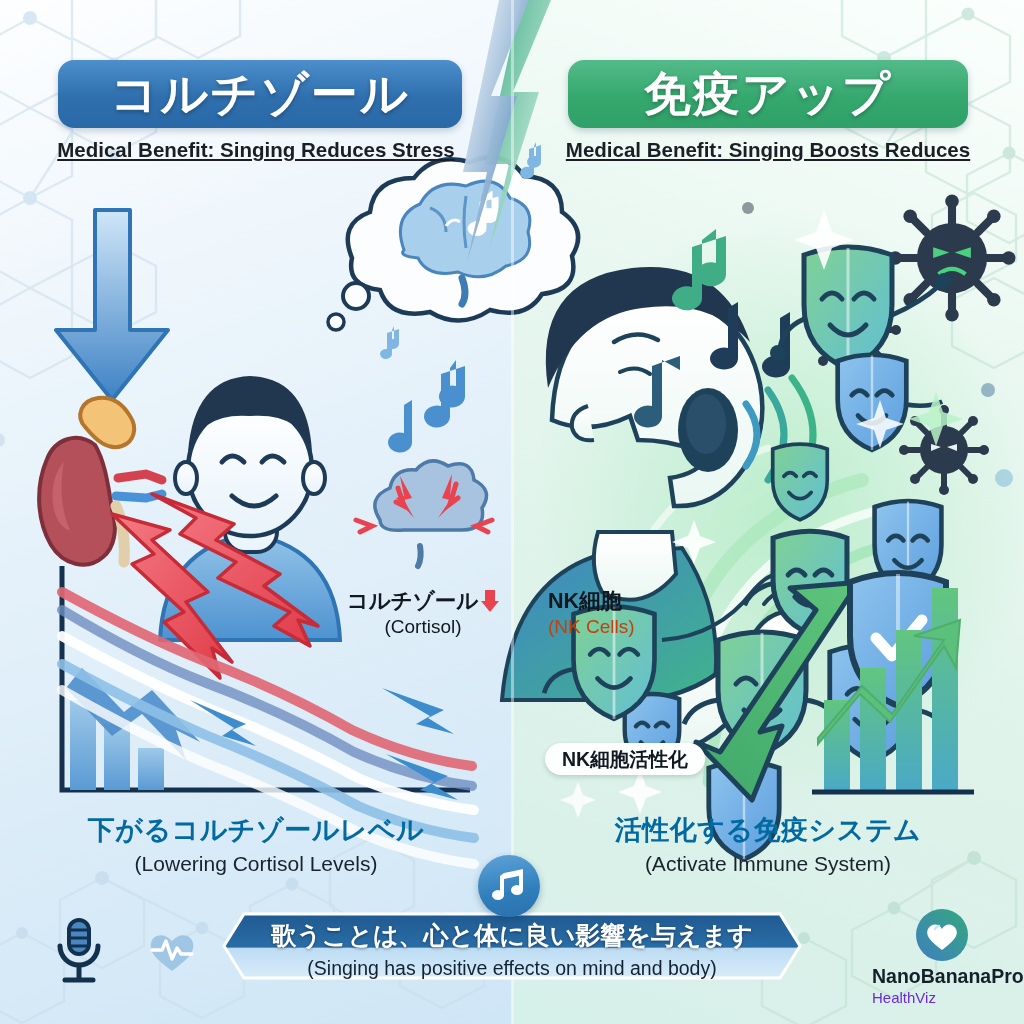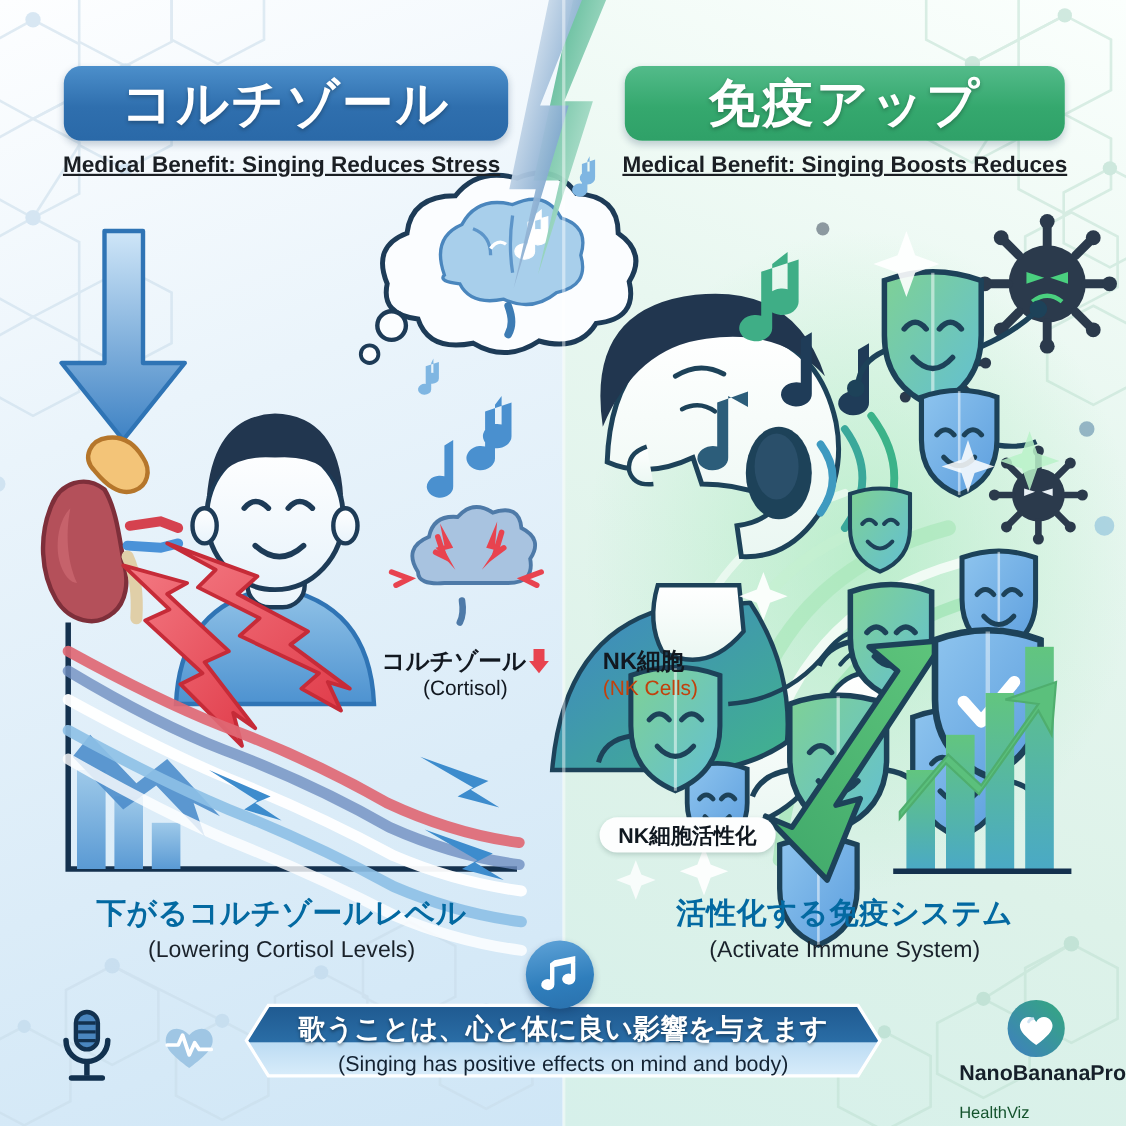--- a/index.html
+++ b/index.html
@@ -66,21 +66,21 @@
   #banner{position:absolute;left:222px;top:912px;width:580px;height:68px;z-index:5;}
   #banner .txtwrap{position:absolute;inset:0;display:flex;flex-direction:column;
     align-items:center;justify-content:flex-end;}
   #banner .jp{font-size:25px;font-weight:700;color:#ffffff;white-space:nowrap;
     text-shadow:0 1px 3px rgba(0,0,0,.4);margin-top:-6px;}
   #banner .en{font-size:19.5px;color:#132232;white-space:nowrap;margin-top:5px;}
 
   
   #brand{position:absolute;left:872px;top:908px;width:140px;}
   #brand .name{font-size:19.5px;font-weight:700;color:#16202a;margin-top:3px;white-space:nowrap;}
-  #brand .tag{font-size:15px;color:#14532d;margin-top:15px;}
+  #brand .tag{font-size:15px;color:#6d28d9;margin-top:1px;}
 
   
   #mic-icon{position:absolute;left:50px;top:916px;}
   #pulse-icon{position:absolute;left:146px;top:928px;}
 
   svg{display:block;overflow:visible;}
 </style>
 </head>
 <body>
 

